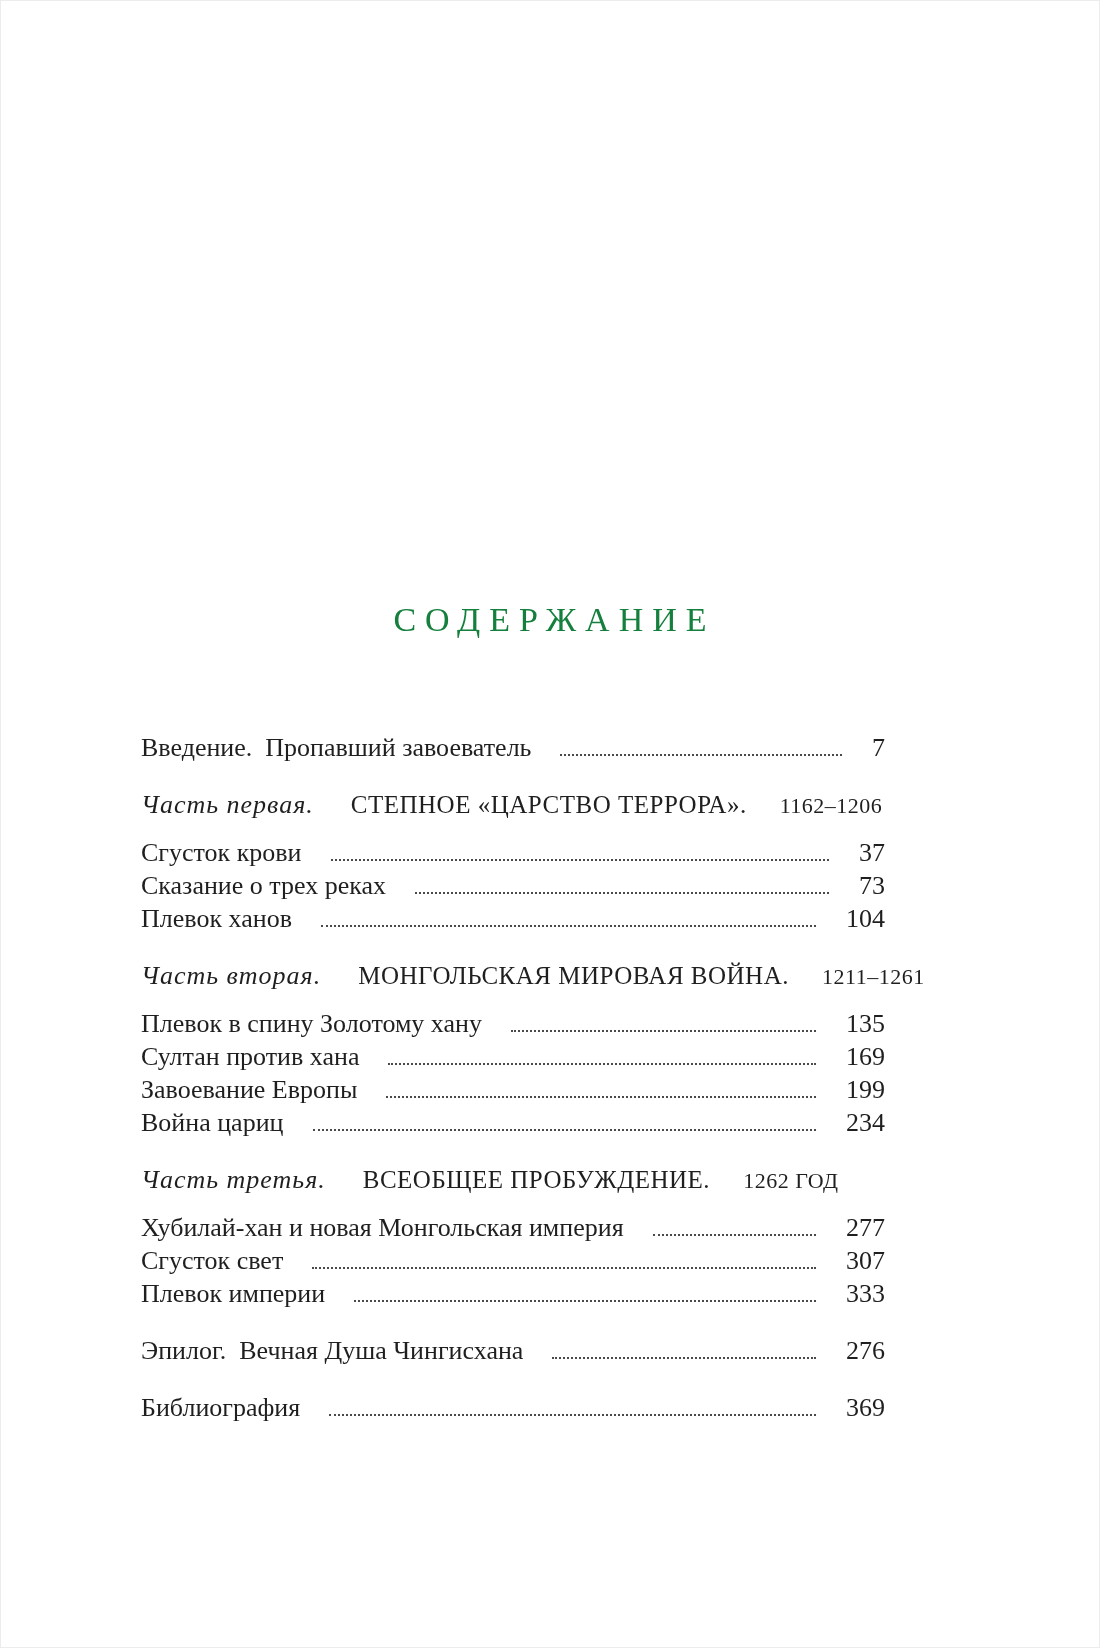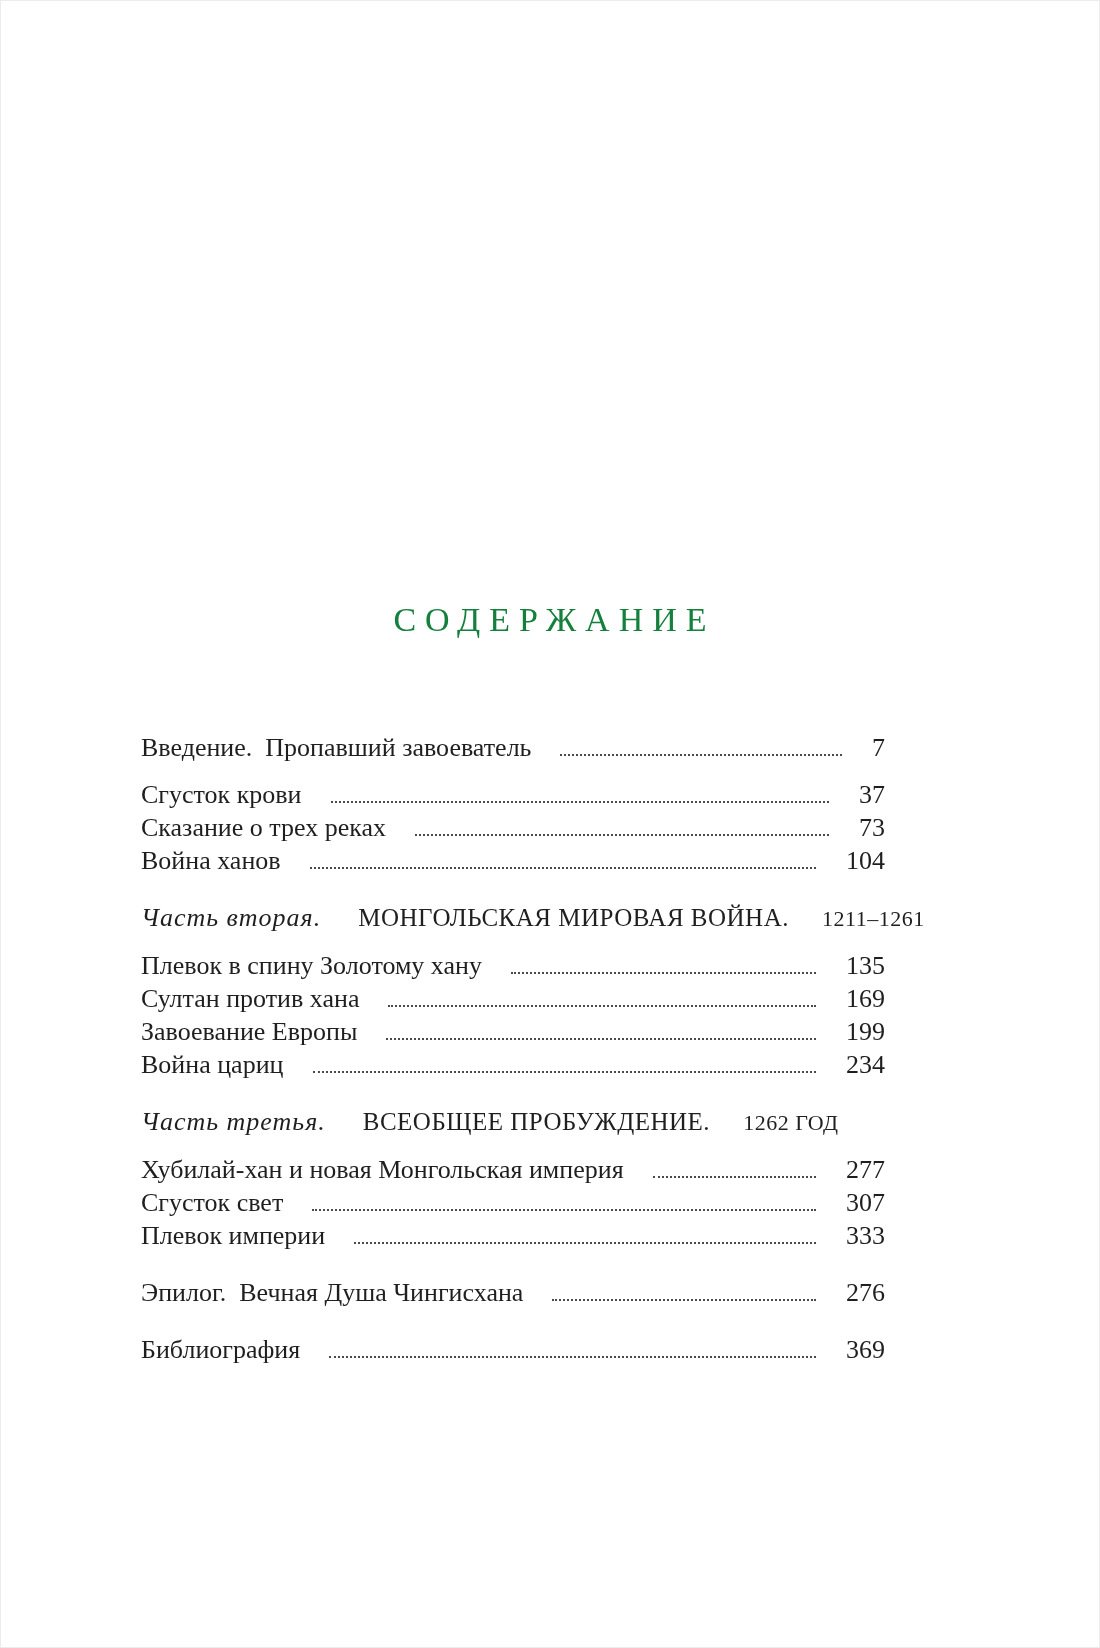--- a/index.html
+++ b/index.html
@@ -81,35 +81,40 @@
 <div class="doc-title">СОДЕРЖАНИЕ</div>
 
 <div class="toc">
 
   <div class="row">
     <span class="label">Введение.  Пропавший завоеватель</span>
     <span class="leader"></span>
     <span class="pagenum">7</span>
   </div>
 
+  <div class="row part gap-lg">
+    <span class="part-name">Часть первая.</span>
+    <span class="part-title">СТЕПНОЕ «ЦАРСТВО ТЕРРОРА».</span>
+    <span class="part-dates">1162–1206</span>
+  </div>
 
   <div class="row gap-sm">
     <span class="label">Сгусток крови</span>
     <span class="leader"></span>
     <span class="pagenum">37</span>
   </div>
 
   <div class="row">
     <span class="label">Сказание о трех реках</span>
     <span class="leader"></span>
     <span class="pagenum">73</span>
   </div>
 
   <div class="row">
-    <span class="label">Война ханов</span>
+    <span class="label">Плевок ханов</span>
     <span class="leader"></span>
     <span class="pagenum">104</span>
   </div>
 
   <div class="row part gap-lg">
     <span class="part-name">Часть вторая.</span>
     <span class="part-title">МОНГОЛЬСКАЯ МИРОВАЯ ВОЙНА.</span>
     <span class="part-dates">1211–1261</span>
   </div>
 

